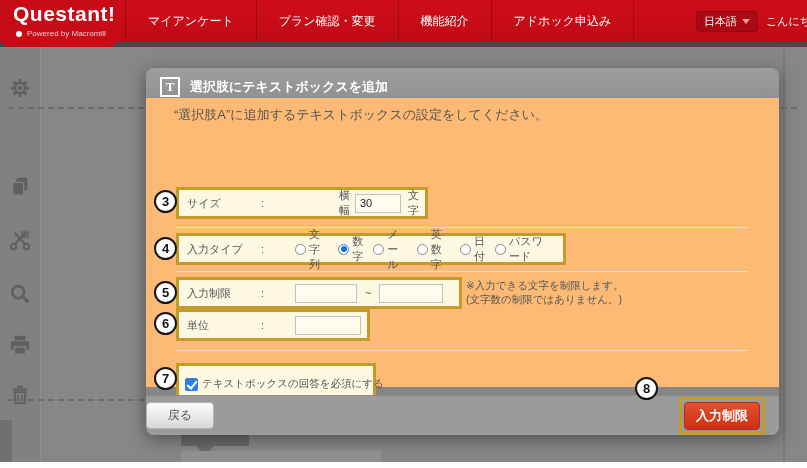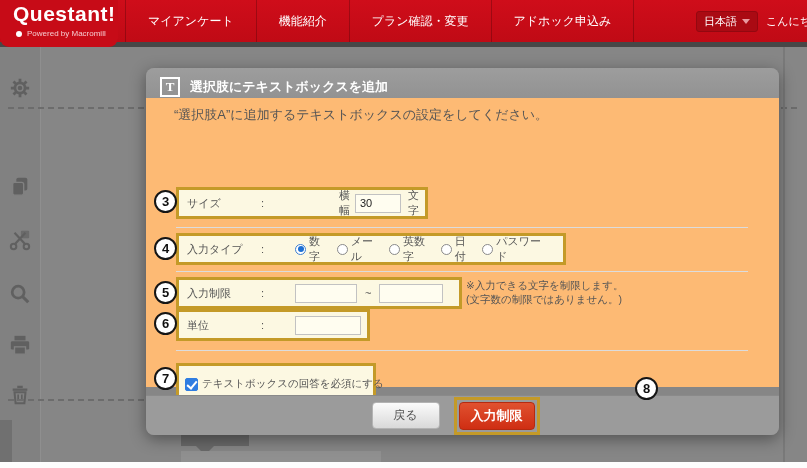--- a/index.html
+++ b/index.html
@@ -31,21 +31,21 @@
   .under-box{position:absolute;left:181px;top:451px;width:200px;height:11px;background:#909090;z-index:6;}
   .bottom-strip{position:absolute;left:0;top:462px;width:807px;height:6px;background:#fdfdfd;z-index:7;}
   .bl-dark{position:absolute;left:0;top:420px;width:12px;height:42px;background:#707070;z-index:6;}
 
   
   .modal{position:absolute;left:146px;top:68px;width:633px;height:367px;border-radius:8px;box-shadow:0 4px 16px rgba(0,0,0,.4);z-index:10;}
   .m-title{position:absolute;left:0;top:0;width:633px;height:38px;background:linear-gradient(#9d9d9d,#8f8f8f);border-radius:8px 8px 0 0;display:flex;align-items:center;padding-left:14px;box-sizing:border-box;}
   .t-icon{width:16px;height:16px;border:2px solid #fff;color:#fff;font-family:"Liberation Serif","DejaVu Serif",serif;font-size:13px;font-weight:bold;line-height:16px;text-align:center;}
   .m-title-text{color:#fff;font-size:13px;font-weight:bold;margin-left:10px;}
   .m-body{position:absolute;left:0;top:30px;width:633px;height:289px;background:#fdba74;}
-  .m-footer{position:absolute;left:0;top:327px;width:633px;height:40px;background:#9b9b9b;border-top:1px solid #8a8a8a;border-radius:0 0 8px 8px;box-sizing:border-box;display:flex;align-items:center;justify-content:center;padding-right:14px;gap:14px;}
+  .m-footer{position:absolute;left:0;top:327px;width:633px;height:40px;background:#9b9b9b;border-top:1px solid #8a8a8a;border-radius:0 0 8px 8px;box-sizing:border-box;display:flex;align-items:center;justify-content:space-between;padding-right:14px;gap:14px;}
   .desc{position:absolute;left:28px;top:8px;font-size:13px;color:#555;}
 
   .step{position:absolute;left:8px;width:19px;height:19px;border:2px solid #151515;border-radius:50%;background:#fff;color:#111;font-weight:bold;font-size:13px;line-height:19px;text-align:center;z-index:4;}
   .hl{position:absolute;display:flex;align-items:center;border:3px solid #c49a28;background:#fcf8e2;height:32px;box-sizing:border-box;padding:0 8px;}
   .flabel{width:74px;font-size:11px;color:#555;flex-shrink:0;}
   .colon{width:34px;font-size:11px;color:#555;flex-shrink:0;}
   .ftxt{font-size:11px;color:#555;}
   .tin{height:19px;background:#fffdf0;border:1px solid #c2c2c2;font-size:11px;color:#222;padding:0 4px;box-sizing:border-box;}
   .divider{position:absolute;left:30px;width:572px;height:1px;background:#dcdcdc;}
   .note{position:absolute;left:320px;font-size:10.5px;color:#555;line-height:13px;white-space:nowrap;}
@@ -73,24 +73,24 @@
   <div class="logo-tab">
     <span class="brand">Questant!</span>
     <span class="brand-dot"></span>
     <span class="tagline">Powered by Macromill</span>
   </div>
   <div class="nav">
     <div class="nav-item">
         <span>マイアンケート</span>
       </div>
     <div class="nav-item">
+        <span>プラン確認・変更</span>
+      </div>
+    <div class="nav-item">
         <span>機能紹介</span>
-      </div>
-    <div class="nav-item">
-        <span>プラン確認・変更</span>
       </div>
     <div class="nav-item">
         <span>アドホック申込み</span>
       </div>
   </div>
   <div class="lang-btn">
     <span>日本語</span>
     <span class="caret"></span>
   </div>
   <div class="greeting">こんにちは、</div>
@@ -171,20 +171,24 @@
         <span class="ftxt" style="margin-left:7px">文字</span>
       </div>
 
       <div class="divider" style="top:129px"></div>
 
       <div class="step" style="top:139px">4</div>
       <div class="hl" style="left:30px;top:135px;width:390px;">
         <span class="flabel">入力タイプ</span>
         <span class="colon">:</span>
         <span class="radio-opt">
+            <span class="radio"></span>
+            <span class="ftxt">文字列</span>
+          </span>
+        <span class="radio-opt">
             <span class="radio on"></span>
             <span class="ftxt">数字</span>
           </span>
         <span class="radio-opt">
             <span class="radio"></span>
             <span class="ftxt">メール</span>
           </span>
         <span class="radio-opt">
             <span class="radio"></span>
             <span class="ftxt">英数字</span>

